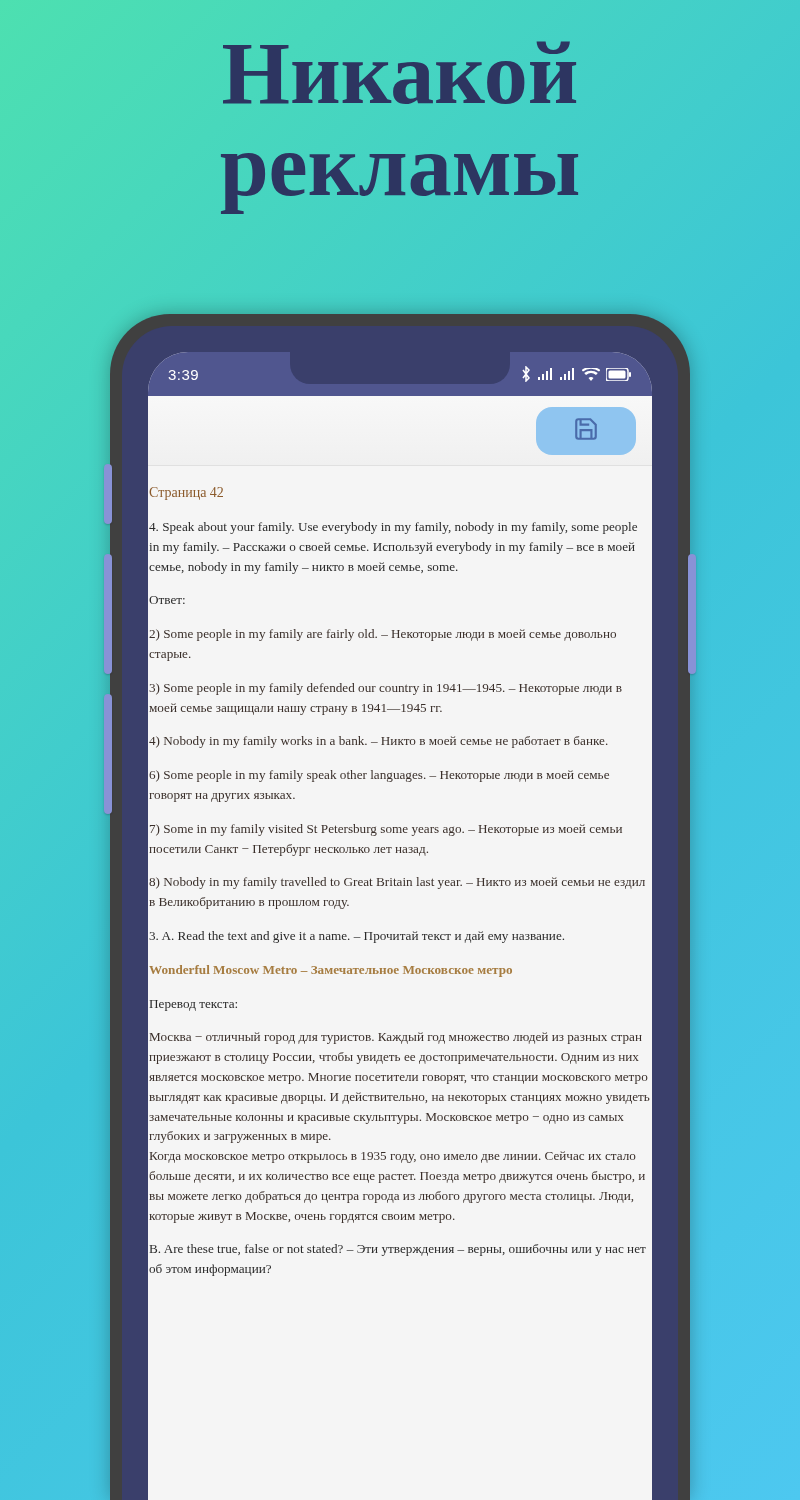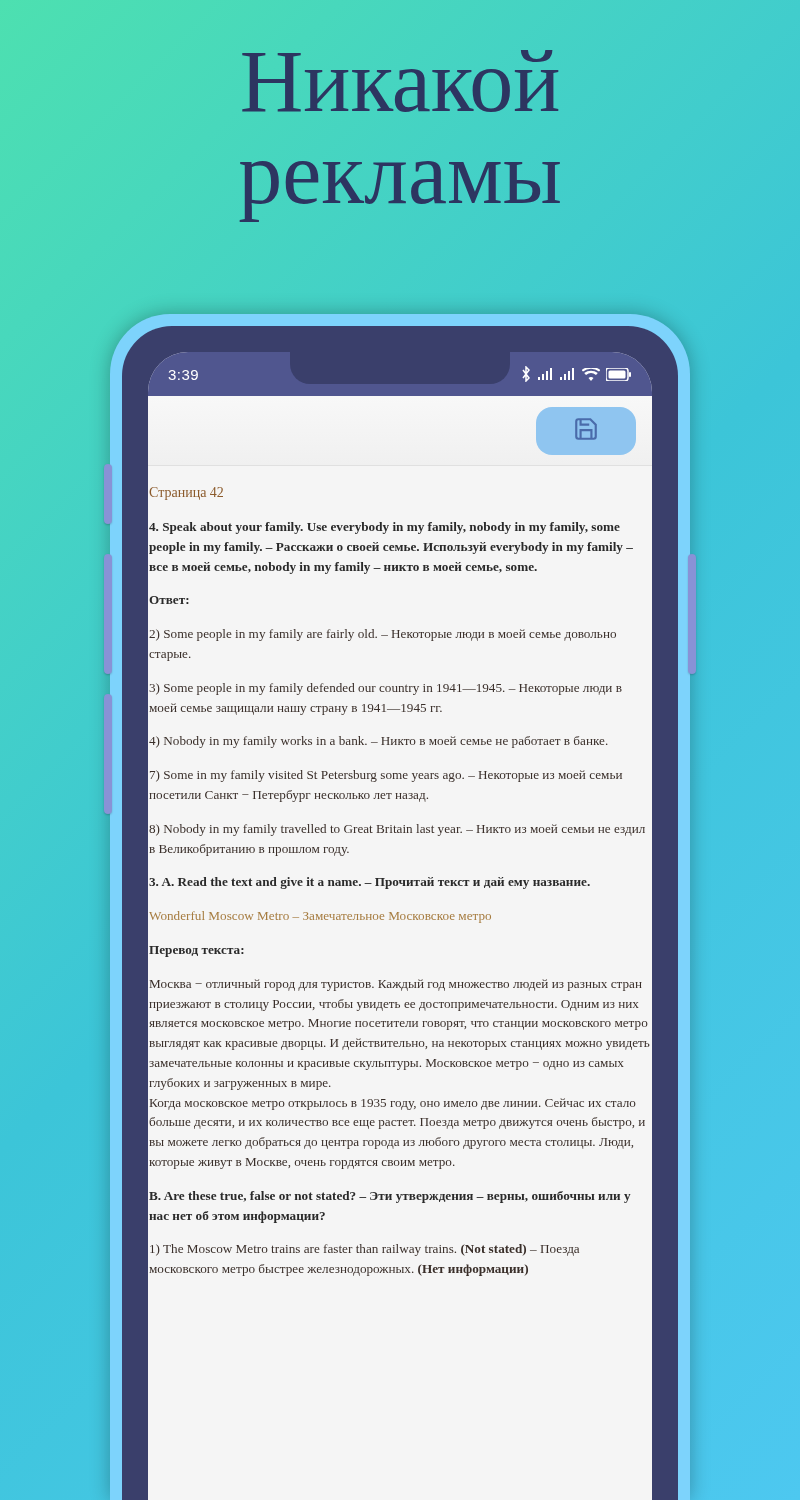--- a/index.html
+++ b/index.html
@@ -9,30 +9,30 @@
     background: linear-gradient(135deg, #4de0b0 0%, #3cc5d8 50%, #4dc8f0 100%);
     font-family: Georgia, 'Times New Roman', serif;
     overflow: hidden;
     position: relative;
   }
   .headline {
     text-align: center;
     color: #2d3561;
     font-size: 88px;
     line-height: 1.05;
-    font-weight: 400;
-    padding-top: 36px;
+    font-weight: 700;
+    padding-top: 28px;
   }
   .phone-frame {
     position: absolute;
     left: 110px;
     top: 314px;
     width: 580px;
     height: 1186px;
-    background: #7dd3fc;
+    background: #404040;
     border-radius: 60px 60px 0 0;
     box-shadow: 0 0 20px rgba(0,0,0,0.3);
   }
   .phone-bezel {
     position: absolute;
     left: 12px;
     top: 12px;
     right: 12px;
     bottom: 0;
     background: #3a3f6b;
@@ -110,22 +110,22 @@
     padding: 16px 1px;
     font-size: 13.2px;
     line-height: 1.5;
     color: #3a2f2a;
     background: #f5f5f5;
     height: calc(100% - 114px);
     overflow: hidden;
   }
   .content p { margin-bottom: 14px; }
   .page-label { color: #8b5a2b; font-size: 14px; }
-  .bold { font-weight: bold; color: #2a2a2a; }
-  .brown-bold { font-weight: normal; color: #a67c40; }
+  .bold { font-weight: normal; color: #2a2a2a; }
+  .brown-bold { font-weight: bold; color: #a67c40; }
   .inline-bold { font-weight: bold; }
 </style>
 </head>
 <body>
 
 <div class="headline">
   <div>Никакой</div>
   <div>рекламы</div>
 </div>
 
@@ -189,26 +189,26 @@
         </div>
       </div>
 
       <div class="content">
         <p class="page-label">Страница 42</p>
         <p class="bold">4. Speak about your family. Use everybody in my family, nobody in my family, some people in my family. – Расскажи о своей семье. Используй everybody in my family – все в моей семье, nobody in my family – никто в моей семье, some.</p>
         <p class="bold">Ответ:</p>
         <p>2) Some people in my family are fairly old. – Некоторые люди в моей семье довольно старые.</p>
         <p>3) Some people in my family defended our country in 1941—1945. – Некоторые люди в моей семье защищали нашу страну в 1941—1945 гг.</p>
         <p>4) Nobody in my family works in a bank. – Никто в моей семье не работает в банке.</p>
+        <p>6) Some people in my family speak other languages. – Некоторые люди в моей семье говорят на других языках.</p>
         <p>7) Some in my family visited St Petersburg some years ago. – Некоторые из моей семьи посетили Санкт − Петербург несколько лет назад.</p>
         <p>8) Nobody in my family travelled to Great Britain last year. – Никто из моей семьи не ездил в Великобританию в прошлом году.</p>
         <p class="bold">3. A. Read the text and give it a name. – Прочитай текст и дай ему название.</p>
         <p class="brown-bold">Wonderful Moscow Metro – Замечательное Московское метро</p>
         <p class="bold">Перевод текста:</p>
         <p style="margin-bottom:0;"><span>Москва − отличный город для туристов. Каждый год множество людей из разных стран приезжают в столицу России, чтобы увидеть ее достопримечательности. Одним из них является московское метро. Многие посетители говорят, что станции московского метро выглядят как красивые дворцы. И действительно, на некоторых станциях можно увидеть замечательные колонны и красивые скульптуры. Московское метро − одно из самых глубоких и загруженных в мире.</span></p>
         <p>Когда московское метро открылось в 1935 году, оно имело две линии. Сейчас их стало больше десяти, и их количество все еще растет. Поезда метро движутся очень быстро, и вы можете легко добраться до центра города из любого другого места столицы. Люди, которые живут в Москве, очень гордятся своим метро.</p>
         <p class="bold">B. Are these true, false or not stated? – Эти утверждения – верны, ошибочны или у нас нет об этом информации?</p>
-        <p><span>1) The Moscow Metro trains are faster than railway trains. </span><span class="inline-bold">(Not stated)</span><span> – Поезда московского метро быстрее железнодорожных. </span><span class="inline-bold">(Нет информации)</span></p>
       </div>
 
     </div>
   </div>
 </div>
 
 </body></html>

